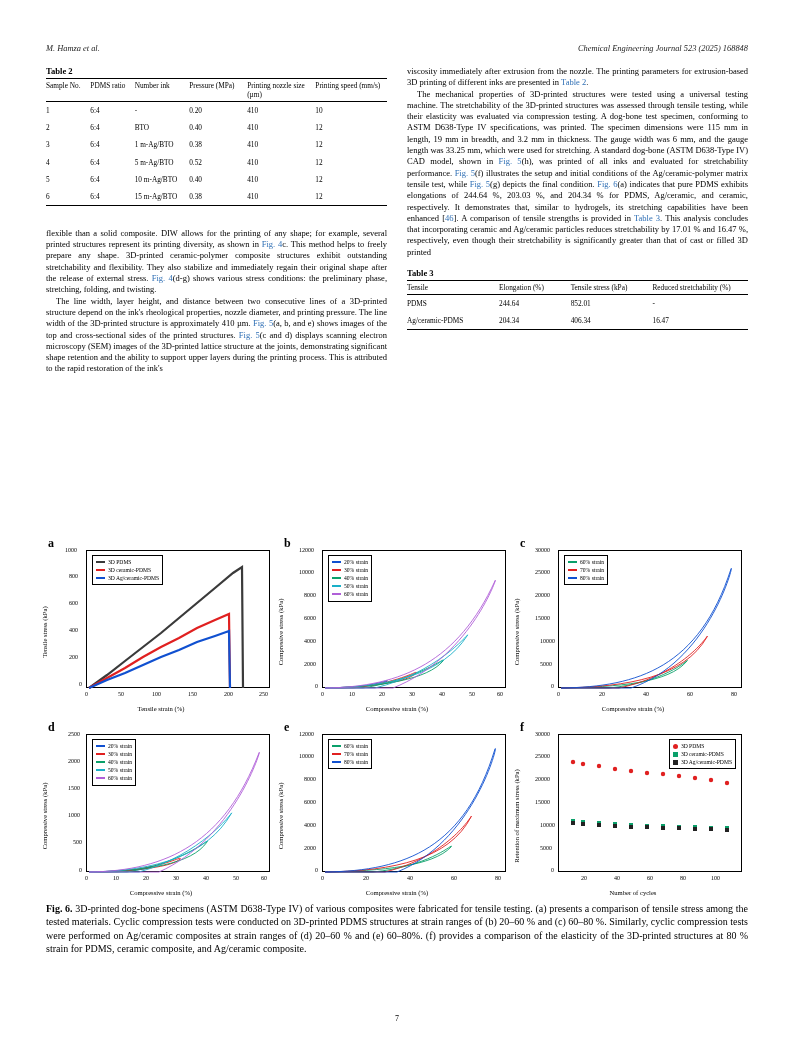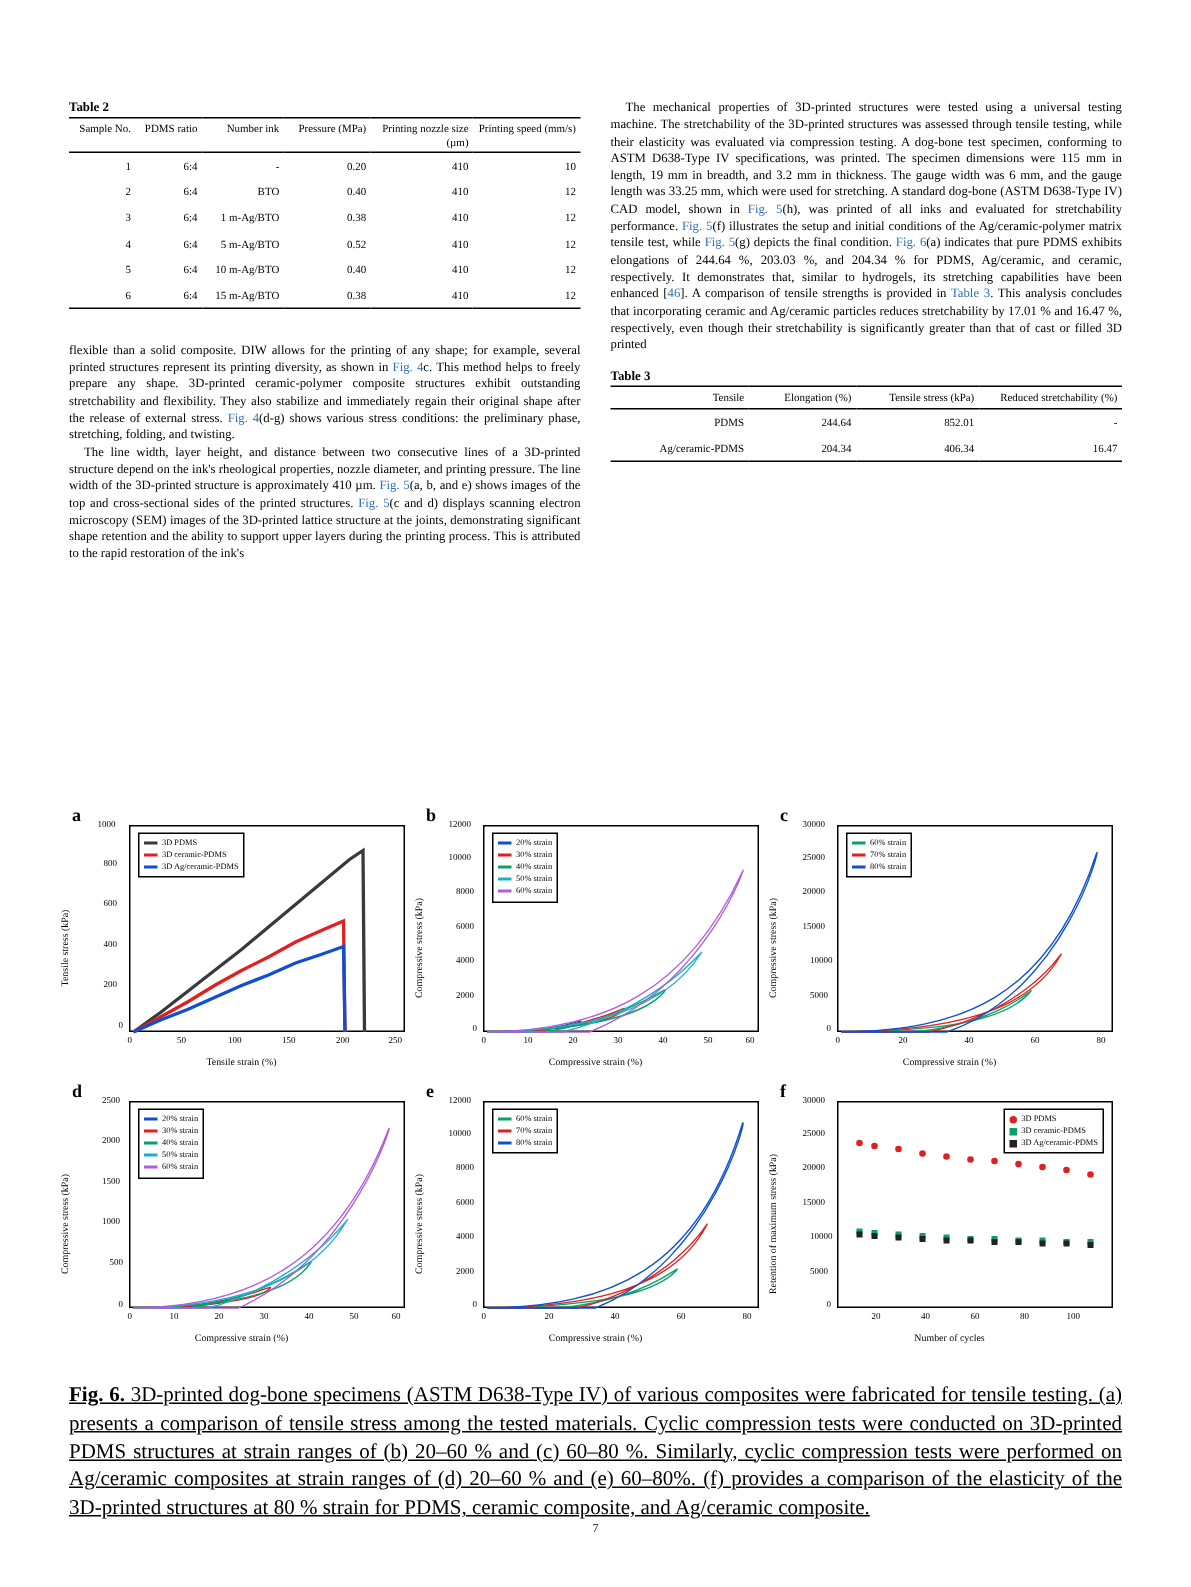--- a/index.html
+++ b/index.html
@@ -28,21 +28,21 @@
   }
   .col { width:341px; }
 
   
   .tbl-label { font-size:8.6px; font-weight:bold; margin:0 0 2px 0; }
   .tbl-cap { font-size:8.2px; margin:0 0 4px 0; line-height:1.25; }
   table.data {
     width:100%; border-collapse:collapse; font-size:7.3px;
   }
   table.data th, table.data td {
-    text-align:right; vertical-align:top; padding:2px 3px 2px 0; line-height:1.25;margin-left:40px;
+    text-align:left; vertical-align:top; padding:2px 3px 2px 0; line-height:1.25;margin-left:40px;
   }
   table.data thead th { font-weight:normal; }
   .rule-top { border-top:0.9px solid #000; }
   .rule-mid { border-bottom:0.6px solid #000; }
   .rule-bot { border-bottom:0.9px solid #000; }
   table.data tbody tr td { padding-top:4px; padding-bottom:4px; }
 
   
   p.body {
     font-size:8.5px; line-height:1.33; text-align:justify; margin:0 0 0 0;
@@ -77,34 +77,38 @@
     font-size:5.6px; padding:2px 3px; line-height:1.45;
   }
   .legend .row { display:flex; align-items:center; gap:3px; white-space:nowrap; }
   .swatch { width:9px; height:2px; display:inline-block; }
   .swatch.sq { width:5px; height:5px; }
 
   svg { display:block; }
 
   
   .figcap {
-    position:absolute; left:46px; top:922px; width:702px;
-    font-size:14px; line-height:1.34; text-align:justify;text-decoration:underline;
+    position:absolute; left:46px; top:902px; width:702px;
+    font-size:10px; line-height:1.34; text-align:justify;
   }
   .figcap b { font-weight:bold; }
 
   .pagenum {
     position:absolute; left:0; right:0; top:1014px; text-align:center; font-size:8px;
   }
 </style>
 </head>
 <body>
 
 <div class="page">
 
+  <div class="runhead">
+    <span class="left">M. Hamza et al.</span>
+    <span class="right">Chemical Engineering Journal 523 (2025) 168848</span>
+  </div>
 
   <div class="cols">
 
     <div class="col">
 
       <div>
         <div class="tbl-label">Table 2</div>
         <table class="data">
           <thead>
             <tr class="rule-top">
@@ -172,20 +176,21 @@
       <div style="height:22px"></div>
 
       <p class="body noind"><span>flexible than a solid composite. DIW allows for the printing of any shape; for example, several printed structures represent its printing diversity, as shown in </span><span class="lnk">Fig. 4</span><span>c. This method helps to freely prepare any shape. 3D-printed ceramic-polymer composite structures exhibit outstanding stretchability and flexibility. They also stabilize and immediately regain their original shape after the release of external stress. </span><span class="lnk">Fig. 4</span><span>(d-g) shows various stress conditions: the preliminary phase, stretching, folding, and twisting.</span></p>
 
       <p class="body"><span>The line width, layer height, and distance between two consecutive lines of a 3D-printed structure depend on the ink's rheological properties, nozzle diameter, and printing pressure. The line width of the 3D-printed structure is approximately 410 µm. </span><span class="lnk">Fig. 5</span><span>(a, b, and e) shows images of the top and cross-sectional sides of the printed structures. </span><span class="lnk">Fig. 5</span><span>(c and d) displays scanning electron microscopy (SEM) images of the 3D-printed lattice structure at the joints, demonstrating significant shape retention and the ability to support upper layers during the printing process. This is attributed to the rapid restoration of the ink's</span></p>
 
     </div>
 
     <div class="col">
 
+      <p class="body noind"><span>viscosity immediately after extrusion from the nozzle. The printing parameters for extrusion-based 3D printing of different inks are presented in </span><span class="lnk">Table 2</span><span>.</span></p>
 
       <p class="body"><span>The mechanical properties of 3D-printed structures were tested using a universal testing machine. The stretchability of the 3D-printed structures was assessed through tensile testing, while their elasticity was evaluated via compression testing. A dog-bone test specimen, conforming to ASTM D638-Type IV specifications, was printed. The specimen dimensions were 115 mm in length, 19 mm in breadth, and 3.2 mm in thickness. The gauge width was 6 mm, and the gauge length was 33.25 mm, which were used for stretching. A standard dog-bone (ASTM D638-Type IV) CAD model, shown in </span><span class="lnk">Fig. 5</span><span>(h), was printed of all inks and evaluated for stretchability performance. </span><span class="lnk">Fig. 5</span><span>(f) illustrates the setup and initial conditions of the Ag/ceramic-polymer matrix tensile test, while </span><span class="lnk">Fig. 5</span><span>(g) depicts the final condition. </span><span class="lnk">Fig. 6</span><span>(a) indicates that pure PDMS exhibits elongations of 244.64 %, 203.03 %, and 204.34 % for PDMS, Ag/ceramic, and ceramic, respectively. It demonstrates that, similar to hydrogels, its stretching capabilities have been enhanced [</span><span class="lnk">46</span><span>]. A comparison of tensile strengths is provided in </span><span class="lnk">Table 3</span><span>. This analysis concludes that incorporating ceramic and Ag/ceramic particles reduces stretchability by 17.01 % and 16.47 %, respectively, even though their stretchability is significantly greater than that of cast or filled 3D printed</span></p>
 
       <div class="t3wrap">
         <div class="tbl-label">Table 3</div>
         <table class="data">
           <thead>
             <tr class="rule-top">
               <th class="rule-mid" style="width:27%">Tensile</th>
               <th class="rule-mid" style="width:21%">Elongation (%)</th>

